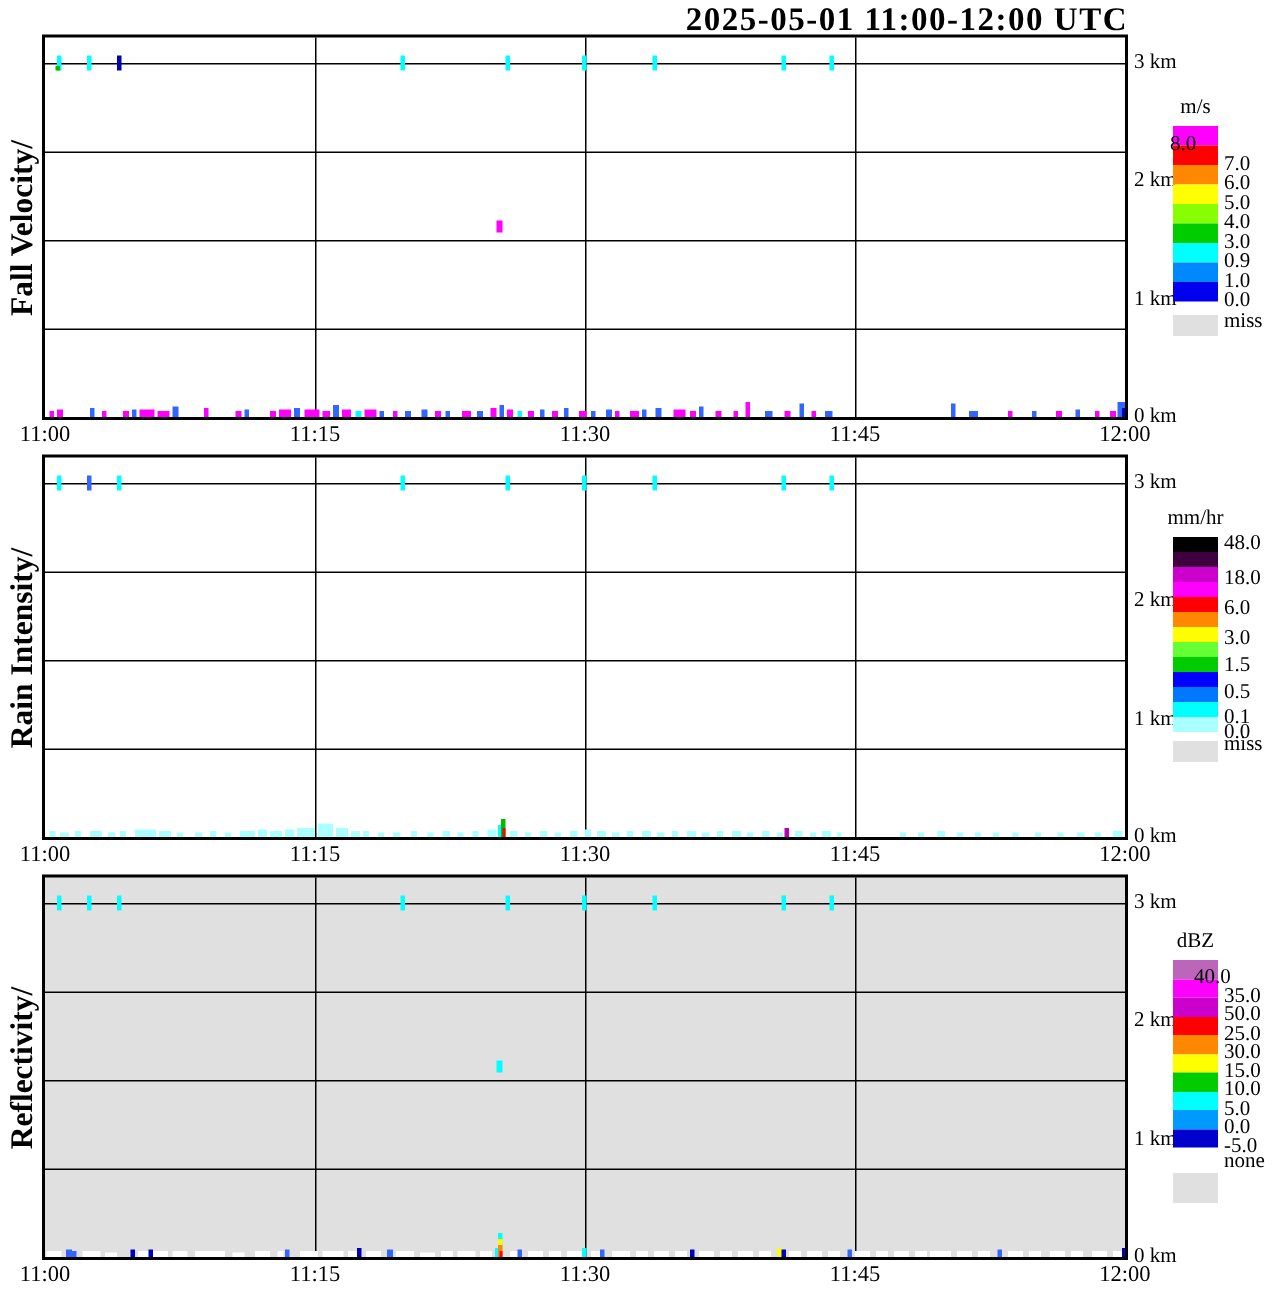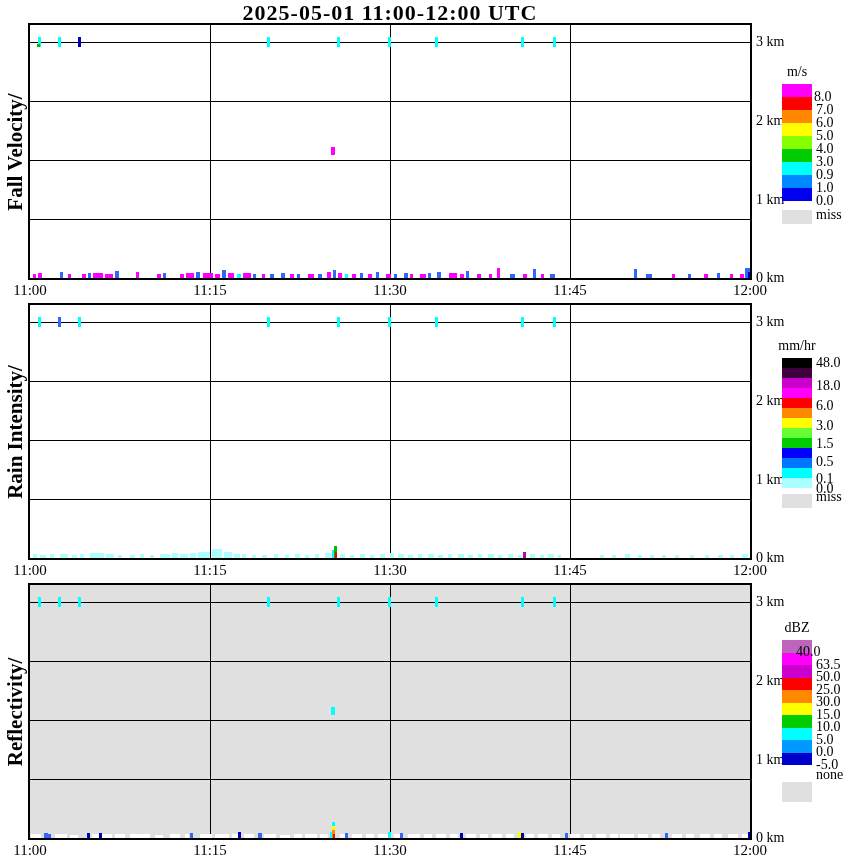--- a/index.html
+++ b/index.html
@@ -2,21 +2,21 @@
 <html><head>
 <meta charset="utf-8">
 <style>
   html,body{margin:0;padding:0;background:#fff;}
   #root{position:relative;width:850px;height:868px;background:#fff;overflow:hidden;
         font-family:"Liberation Serif", serif;color:#000;}
   .panel{position:absolute;left:28px;width:720px;height:253px;border:2px solid #000;}
   .gridv{position:absolute;top:0;width:1px;height:100%;background:#000;}
   .gridh{position:absolute;left:0;height:1px;width:100%;background:#000;}
   .dash{position:absolute;}
-  .title{position:absolute;left:28px;top:0px;width:724px;text-align:center;
+  .title{position:absolute;left:28px;top:0px;width:724px;text-align:right;
          font-size:22px;font-weight:bold;letter-spacing:1px;}
   .ylab{position:absolute;white-space:nowrap;font-size:21px;font-weight:bold;
         transform:translate(-50%,-50%) rotate(-90deg);}
   .xlab{position:absolute;width:60px;margin-left:-30px;text-align:center;font-size:15px;}
   .kmlab{position:absolute;white-space:nowrap;font-size:14px;}
   .leg-title{position:absolute;width:70px;text-align:center;font-size:14px;white-space:nowrap;}
   .leg-block{position:absolute;width:30px;}
   .leg-lab{position:absolute;font-size:14px;white-space:nowrap;}
 </style>
 </head>
@@ -316,21 +316,21 @@
     <div class="leg-title" style="left: 762px; top: 64px;">m/s</div>
     <div class="leg-block" style="left: 782px; top: 84px; height: 13px; background: rgb(255, 0, 255);"></div>
     <div class="leg-block" style="left: 782px; top: 97px; height: 13px; background: rgb(255, 0, 0);"></div>
     <div class="leg-block" style="left: 782px; top: 110px; height: 13px; background: rgb(255, 136, 0);"></div>
     <div class="leg-block" style="left: 782px; top: 123px; height: 13px; background: rgb(255, 255, 0);"></div>
     <div class="leg-block" style="left: 782px; top: 136px; height: 13px; background: rgb(136, 255, 0);"></div>
     <div class="leg-block" style="left: 782px; top: 149px; height: 13px; background: rgb(0, 204, 0);"></div>
     <div class="leg-block" style="left: 782px; top: 162px; height: 13px; background: rgb(0, 255, 255);"></div>
     <div class="leg-block" style="left: 782px; top: 175px; height: 13px; background: rgb(0, 136, 255);"></div>
     <div class="leg-block" style="left: 782px; top: 188px; height: 13px; background: rgb(0, 0, 238);"></div>
-    <div class="leg-lab" style="left: 814px; top: 89px;">8.0</div>
+    <div class="leg-lab" style="left: 780px; top: 89px;">8.0</div>
     <div class="leg-lab" style="left: 816px; top: 102px;">7.0</div>
     <div class="leg-lab" style="left: 816px; top: 115px;">6.0</div>
     <div class="leg-lab" style="left: 816px; top: 128px;">5.0</div>
     <div class="leg-lab" style="left: 816px; top: 141px;">4.0</div>
     <div class="leg-lab" style="left: 816px; top: 154px;">3.0</div>
     <div class="leg-lab" style="left: 816px; top: 167px;">0.9</div>
     <div class="leg-lab" style="left: 816px; top: 180px;">1.0</div>
     <div class="leg-lab" style="left: 816px; top: 193px;">0.0</div>
     <div class="leg-block" style="left: 782px; top: 210px; height: 14px; background: rgb(224, 224, 224);"></div>
     <div class="leg-lab" style="left: 816px; top: 207px;">miss</div>
@@ -363,21 +363,21 @@
     <div class="leg-block" style="left: 782px; top: 652.5px; height: 12.5px; background: rgb(255, 0, 255);"></div>
     <div class="leg-block" style="left: 782px; top: 665px; height: 12.5px; background: rgb(204, 0, 204);"></div>
     <div class="leg-block" style="left: 782px; top: 677.5px; height: 12.5px; background: rgb(255, 0, 0);"></div>
     <div class="leg-block" style="left: 782px; top: 690px; height: 12.5px; background: rgb(255, 136, 0);"></div>
     <div class="leg-block" style="left: 782px; top: 702.5px; height: 12.5px; background: rgb(255, 255, 0);"></div>
     <div class="leg-block" style="left: 782px; top: 715px; height: 12.5px; background: rgb(0, 204, 0);"></div>
     <div class="leg-block" style="left: 782px; top: 727.5px; height: 12.5px; background: rgb(0, 255, 255);"></div>
     <div class="leg-block" style="left: 782px; top: 740px; height: 12.5px; background: rgb(0, 153, 255);"></div>
     <div class="leg-block" style="left: 782px; top: 752.5px; height: 12.5px; background: rgb(0, 0, 204);"></div>
     <div class="leg-lab" style="left: 796px; top: 644px;">40.0</div>
-    <div class="leg-lab" style="left: 816px; top: 657px;">63.5</div>
+    <div class="leg-lab" style="left: 816px; top: 657px;">35.0</div>
     <div class="leg-lab" style="left: 816px; top: 669px;">50.0</div>
     <div class="leg-lab" style="left: 816px; top: 682px;">25.0</div>
     <div class="leg-lab" style="left: 816px; top: 694px;">30.0</div>
     <div class="leg-lab" style="left: 816px; top: 707px;">15.0</div>
     <div class="leg-lab" style="left: 816px; top: 719px;">10.0</div>
     <div class="leg-lab" style="left: 816px; top: 732px;">5.0</div>
     <div class="leg-lab" style="left: 816px; top: 744px;">0.0</div>
     <div class="leg-lab" style="left: 816px; top: 757px;">-5.0</div>
     <div class="leg-block" style="left: 782px; top: 782px; height: 20px; background: rgb(224, 224, 224);"></div>
     <div class="leg-lab" style="left: 816px; top: 767px;">none</div>

